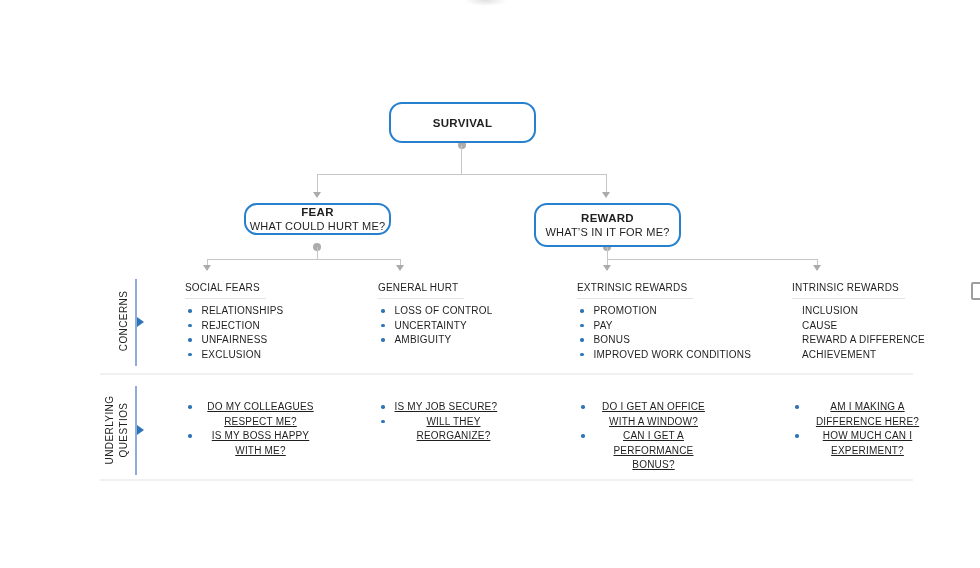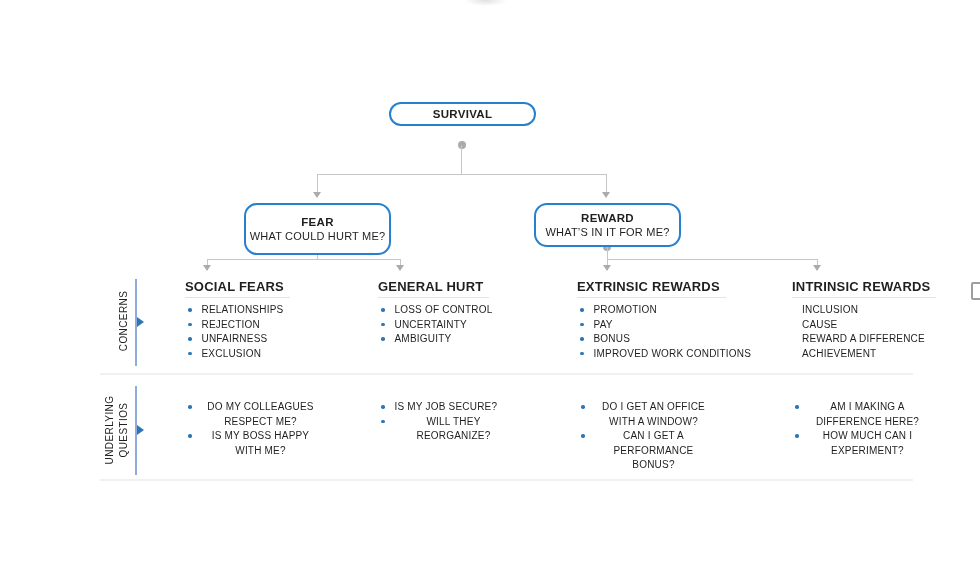--- a/index.html
+++ b/index.html
@@ -33,30 +33,30 @@
 
   
   .rowlabel{position:absolute;transform:rotate(-90deg);text-align:center;
     font-size:10px;letter-spacing:.4px;line-height:14px;white-space:nowrap;}
   .bracket-line{position:absolute;width:2px;background:var(--bracket-line,#8faadc);}
   .bracket-arrow{position:absolute;width:0;height:0;border-top:5px solid transparent;
     border-bottom:5px solid transparent;border-left:7px solid var(--bracket-arrow,#2e75b6);}
 
   
   .col{position:absolute;top:277px;}
-  .col-header{font-size:13px;font-weight:bold;letter-spacing:.2px;line-height:13px;
+  .col-header{font-size:10px;font-weight:normal;letter-spacing:.2px;line-height:13px;
     display:inline-block;border-bottom:1px solid #e3e3e3;padding-bottom:4px;padding-right:6px;}
   ul.list{list-style:none;margin:5px 0 0 0;padding:0;}
   ul.list li{display:flex;align-items:flex-start;line-height:14.5px;text-align:center;}
   .dot{flex:0 0 auto;width:3.5px;height:3.5px;border-radius:50%;
     background:var(--bullet,#2e75b6);margin:5px 10px 0 3px;}
   .item-text{font-size:10px;letter-spacing:.2px;}
   .no-bullets li{margin-left:10px;}
   .qblock{position:absolute;top:395px;}
-  .qblock .item-text{max-width:118px;}
+  .qblock .item-text{max-width:118px;text-decoration:underline;}
   .divider{position:absolute;left:100px;width:813px;height:2px;background:var(--divider,#f1f1f1);}
 </style>
 </head>
 <body>
 
 <div class="stage">
 
   <div class="smudge"></div>
 
   <div class="c-circle" style="left:458px;top:141px"></div>
@@ -76,24 +76,24 @@
   <div class="arrow-down" style="left:396px;top:265px"></div>
 
   <div class="c-circle" style="left:603px;top:243px"></div>
   <div class="vline" style="left:607px;top:247px;height:12px"></div>
   <div class="hline" style="left:607px;top:259px;width:210px"></div>
   <div class="vline" style="left:607px;top:259px;height:6px"></div>
   <div class="arrow-down" style="left:603px;top:265px"></div>
   <div class="vline" style="left:817px;top:259px;height:6px"></div>
   <div class="arrow-down" style="left:813px;top:265px"></div>
 
-  <div class="node" style="left:389px;top:102px;width:147px;height:24px">
+  <div class="node" style="left:389px;top:102px;width:147px;height:41px">
     <div class="node-title">SURVIVAL</div>
   </div>
-  <div class="node" style="left:244px;top:203px;width:147px;height:52px">
+  <div class="node" style="left:244px;top:203px;width:147px;height:32px">
     <div class="node-title">FEAR</div>
     <div class="node-sub">WHAT COULD HURT ME?</div>
   </div>
   <div class="node" style="left:534px;top:203px;width:147px;height:44px">
     <div class="node-title">REWARD</div>
     <div class="node-sub">WHAT’S IN IT FOR ME?</div>
   </div>
 
   <div class="rowlabel" style="left:84px;top:314px;width:80px;height:14px">
     <span>CONCERNS</span>

